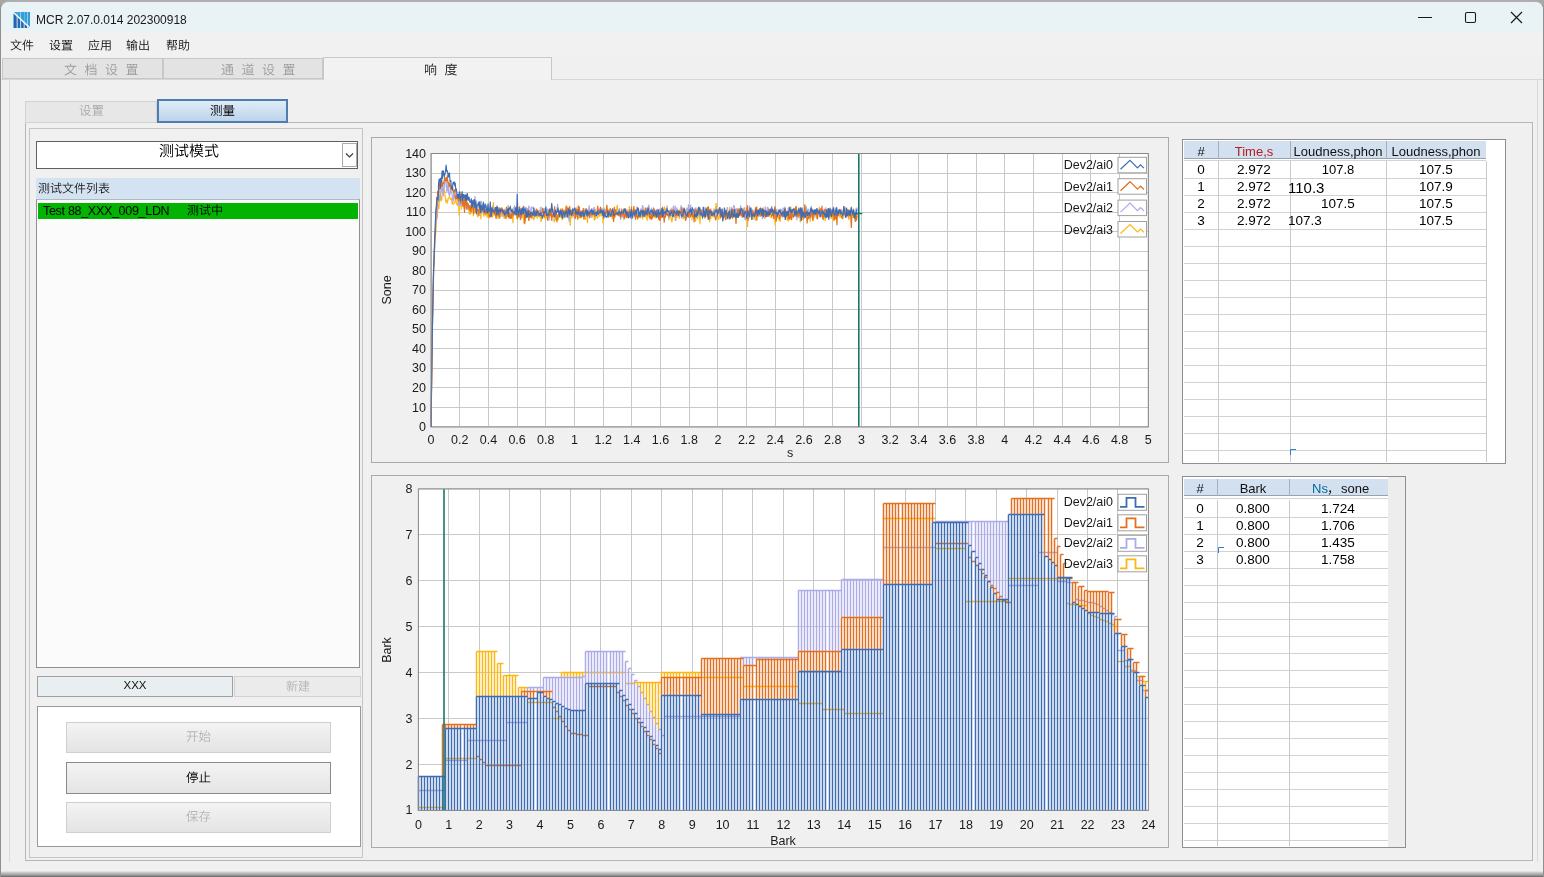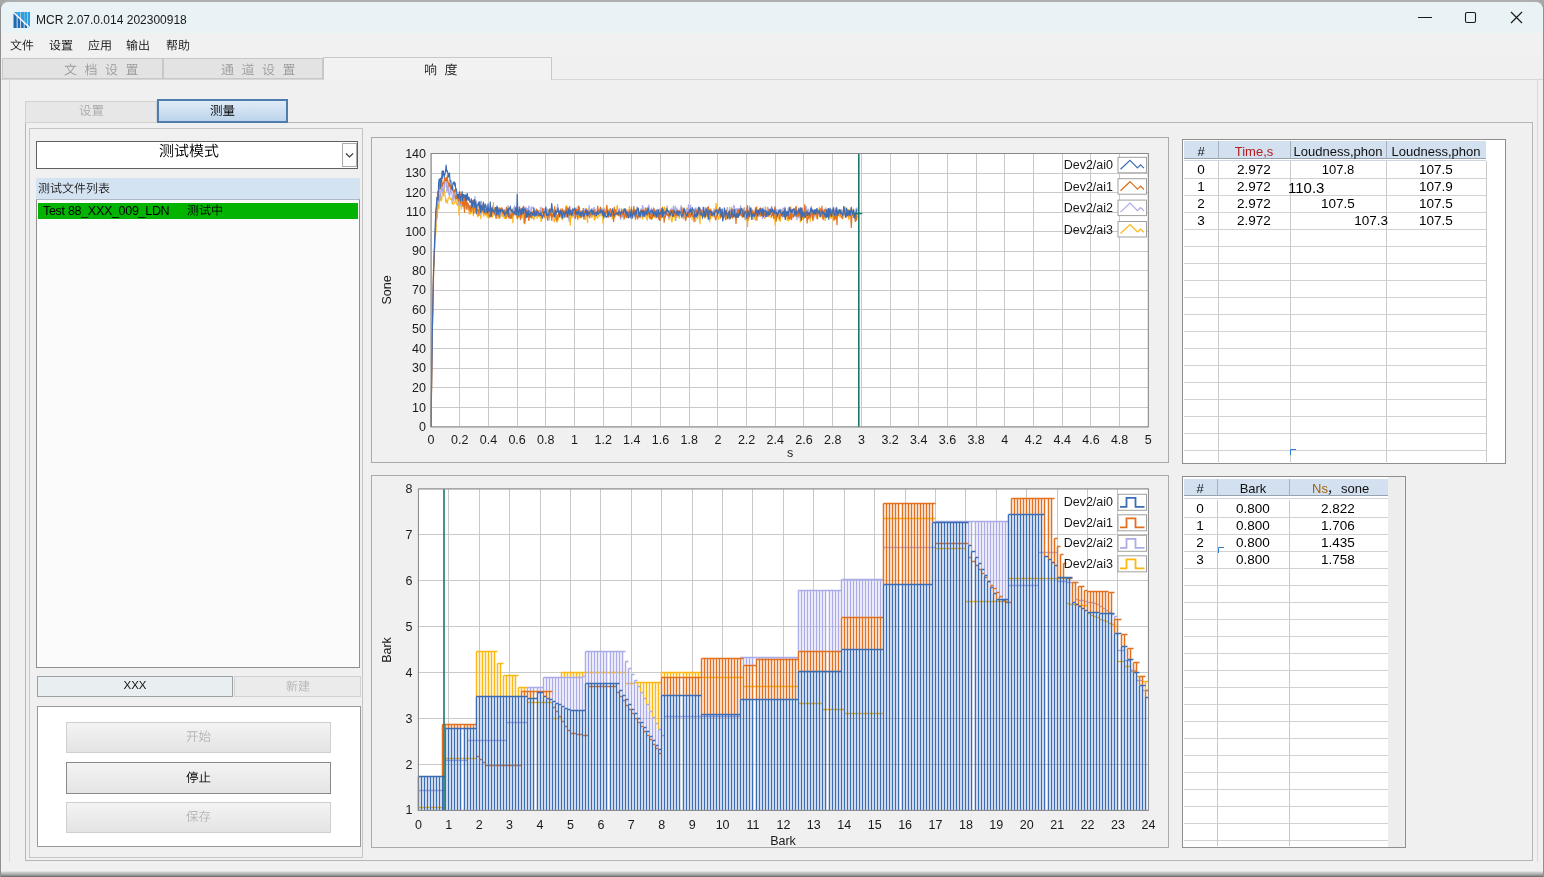--- a/index.html
+++ b/index.html
@@ -296,44 +296,44 @@
     <div class="abs" style="left:1200px;top:177px;width:100px;margin-left:-50px;text-align:center;font-size:13.5px;color:#000">1</div>
     <div class="abs" style="left:1253px;top:177px;width:100px;margin-left:-50px;text-align:center;font-size:13.5px;color:#000">2.972</div>
     <div class="abs" style="left:1337px;top:177px;width:100px;margin-left:-50px;text-align:left;font-size:15px;color:#000">110.3</div>
     <div class="abs" style="left:1435px;top:177px;width:100px;margin-left:-50px;text-align:center;font-size:13.5px;color:#000">107.9</div>
     <div class="abs" style="left:1200px;top:194px;width:100px;margin-left:-50px;text-align:center;font-size:13.5px;color:#000">2</div>
     <div class="abs" style="left:1253px;top:194px;width:100px;margin-left:-50px;text-align:center;font-size:13.5px;color:#000">2.972</div>
     <div class="abs" style="left:1337px;top:194px;width:100px;margin-left:-50px;text-align:center;font-size:13.5px;color:#000">107.5</div>
     <div class="abs" style="left:1435px;top:194px;width:100px;margin-left:-50px;text-align:center;font-size:13.5px;color:#000">107.5</div>
     <div class="abs" style="left:1200px;top:211px;width:100px;margin-left:-50px;text-align:center;font-size:13.5px;color:#000">3</div>
     <div class="abs" style="left:1253px;top:211px;width:100px;margin-left:-50px;text-align:center;font-size:13.5px;color:#000">2.972</div>
-    <div class="abs" style="left:1337px;top:211px;width:100px;margin-left:-50px;text-align:right;font-size:13.5px;color:#000">107.3</div>
+    <div class="abs" style="left:1337px;top:211px;width:100px;margin-left:-50px;text-align:left;font-size:13.5px;color:#000">107.3</div>
     <div class="abs" style="left:1435px;top:211px;width:100px;margin-left:-50px;text-align:center;font-size:13.5px;color:#000">107.5</div>
     <svg class="abs" style="left:1289px;top:447px" width="7" height="7">
       <path d="M0.5 6V0.5H6" fill="none" stroke="#2d7dd2" stroke-width="1"></path>
     </svg>
     <div class="abs" style="left:1181px;top:474px;width:224px;height:372px;background:#ededed;border:1px solid #8f8f8f"></div>
     <div class="abs" style="left:1182px;top:475px;width:205px;height:370px;background:#fff"></div>
     <div class="abs" style="left:1183px;top:477px;width:204px;height:17px;background:#d2e0f0;border-bottom:1px solid #98a2ae"></div>
     <div class="abs" style="left:1183px;top:496px;width:204px;height:1px;background:#cdd4dc"></div>
     <div class="abs" style="left:1216px;top:477px;width:1px;height:17px;background:#a6b0bc"></div>
     <div class="abs" style="left:1288px;top:477px;width:1px;height:17px;background:#a6b0bc"></div>
     <div class="abs" style="left:1199px;top:479px;width:30px;margin-left:-15px;text-align:center;font-size:13px;color:#111">#</div>
     <div class="abs" style="left:1252px;top:479px;width:60px;margin-left:-30px;text-align:center;font-size:13px;color:#111">Bark</div>
-    <div class="abs" style="left:1311px;top:479px;font-size:13px;color:#a16207">Ns</div>
+    <div class="abs" style="left:1311px;top:479px;font-size:13px;color:#0369a1">Ns</div>
     <svg style="position:absolute;left:1326.0px;top:480.0px;width:13px;height:17px;overflow:visible" fill="#111">
       <use href="#cff0c" transform="translate(0.0,11.4) scale(0.013000,-0.013000)"></use>
     </svg>
     <div class="abs" style="left:1340px;top:479px;font-size:13px;color:#111">sone</div>
     <div class="abs" style="left:1183px;top:499px;width:204px;height:345px;background:repeating-linear-gradient(#ffffff 0px,#ffffff 16px,#d2d2d2 16px,#d2d2d2 17px)"></div>
     <div class="abs" style="left:1216px;top:498px;width:1px;height:346px;background:#c9c9c9"></div>
     <div class="abs" style="left:1288px;top:498px;width:1px;height:346px;background:#c9c9c9"></div>
     <div class="abs" style="left:1199px;top:499px;width:100px;margin-left:-50px;text-align:center;font-size:13.5px;color:#000">0</div>
     <div class="abs" style="left:1252px;top:499px;width:100px;margin-left:-50px;text-align:center;font-size:13.5px;color:#000">0.800</div>
-    <div class="abs" style="left:1337px;top:499px;width:100px;margin-left:-50px;text-align:center;font-size:13.5px;color:#000">2.822</div>
+    <div class="abs" style="left:1337px;top:499px;width:100px;margin-left:-50px;text-align:center;font-size:13.5px;color:#000">1.724</div>
     <div class="abs" style="left:1199px;top:516px;width:100px;margin-left:-50px;text-align:center;font-size:13.5px;color:#000">1</div>
     <div class="abs" style="left:1252px;top:516px;width:100px;margin-left:-50px;text-align:center;font-size:13.5px;color:#000">0.800</div>
     <div class="abs" style="left:1337px;top:516px;width:100px;margin-left:-50px;text-align:center;font-size:13.5px;color:#000">1.706</div>
     <div class="abs" style="left:1199px;top:533px;width:100px;margin-left:-50px;text-align:center;font-size:13.5px;color:#000">2</div>
     <div class="abs" style="left:1252px;top:533px;width:100px;margin-left:-50px;text-align:center;font-size:13.5px;color:#000">0.800</div>
     <div class="abs" style="left:1337px;top:533px;width:100px;margin-left:-50px;text-align:center;font-size:13.5px;color:#000">1.435</div>
     <div class="abs" style="left:1199px;top:550px;width:100px;margin-left:-50px;text-align:center;font-size:13.5px;color:#000">3</div>
     <div class="abs" style="left:1252px;top:550px;width:100px;margin-left:-50px;text-align:center;font-size:13.5px;color:#000">0.800</div>
     <div class="abs" style="left:1337px;top:550px;width:100px;margin-left:-50px;text-align:center;font-size:13.5px;color:#000">1.758</div>
     <svg class="abs" style="left:1217px;top:545px" width="7" height="7">

